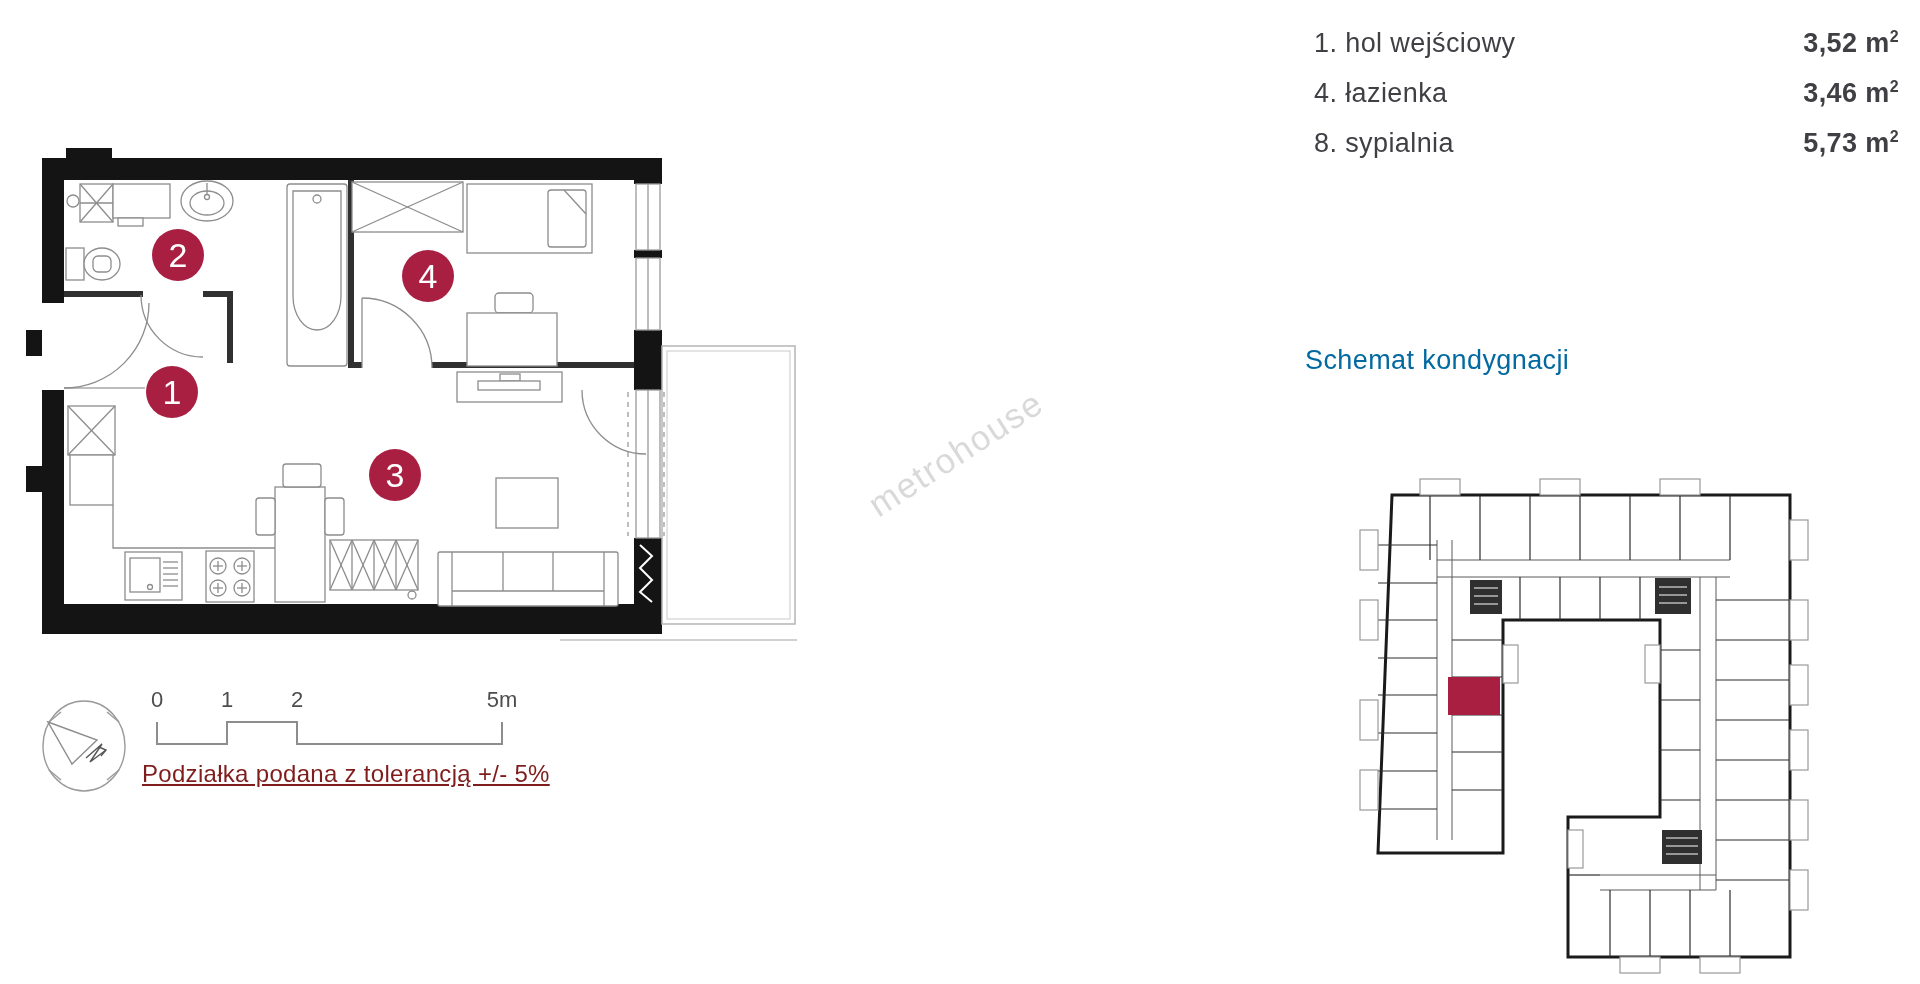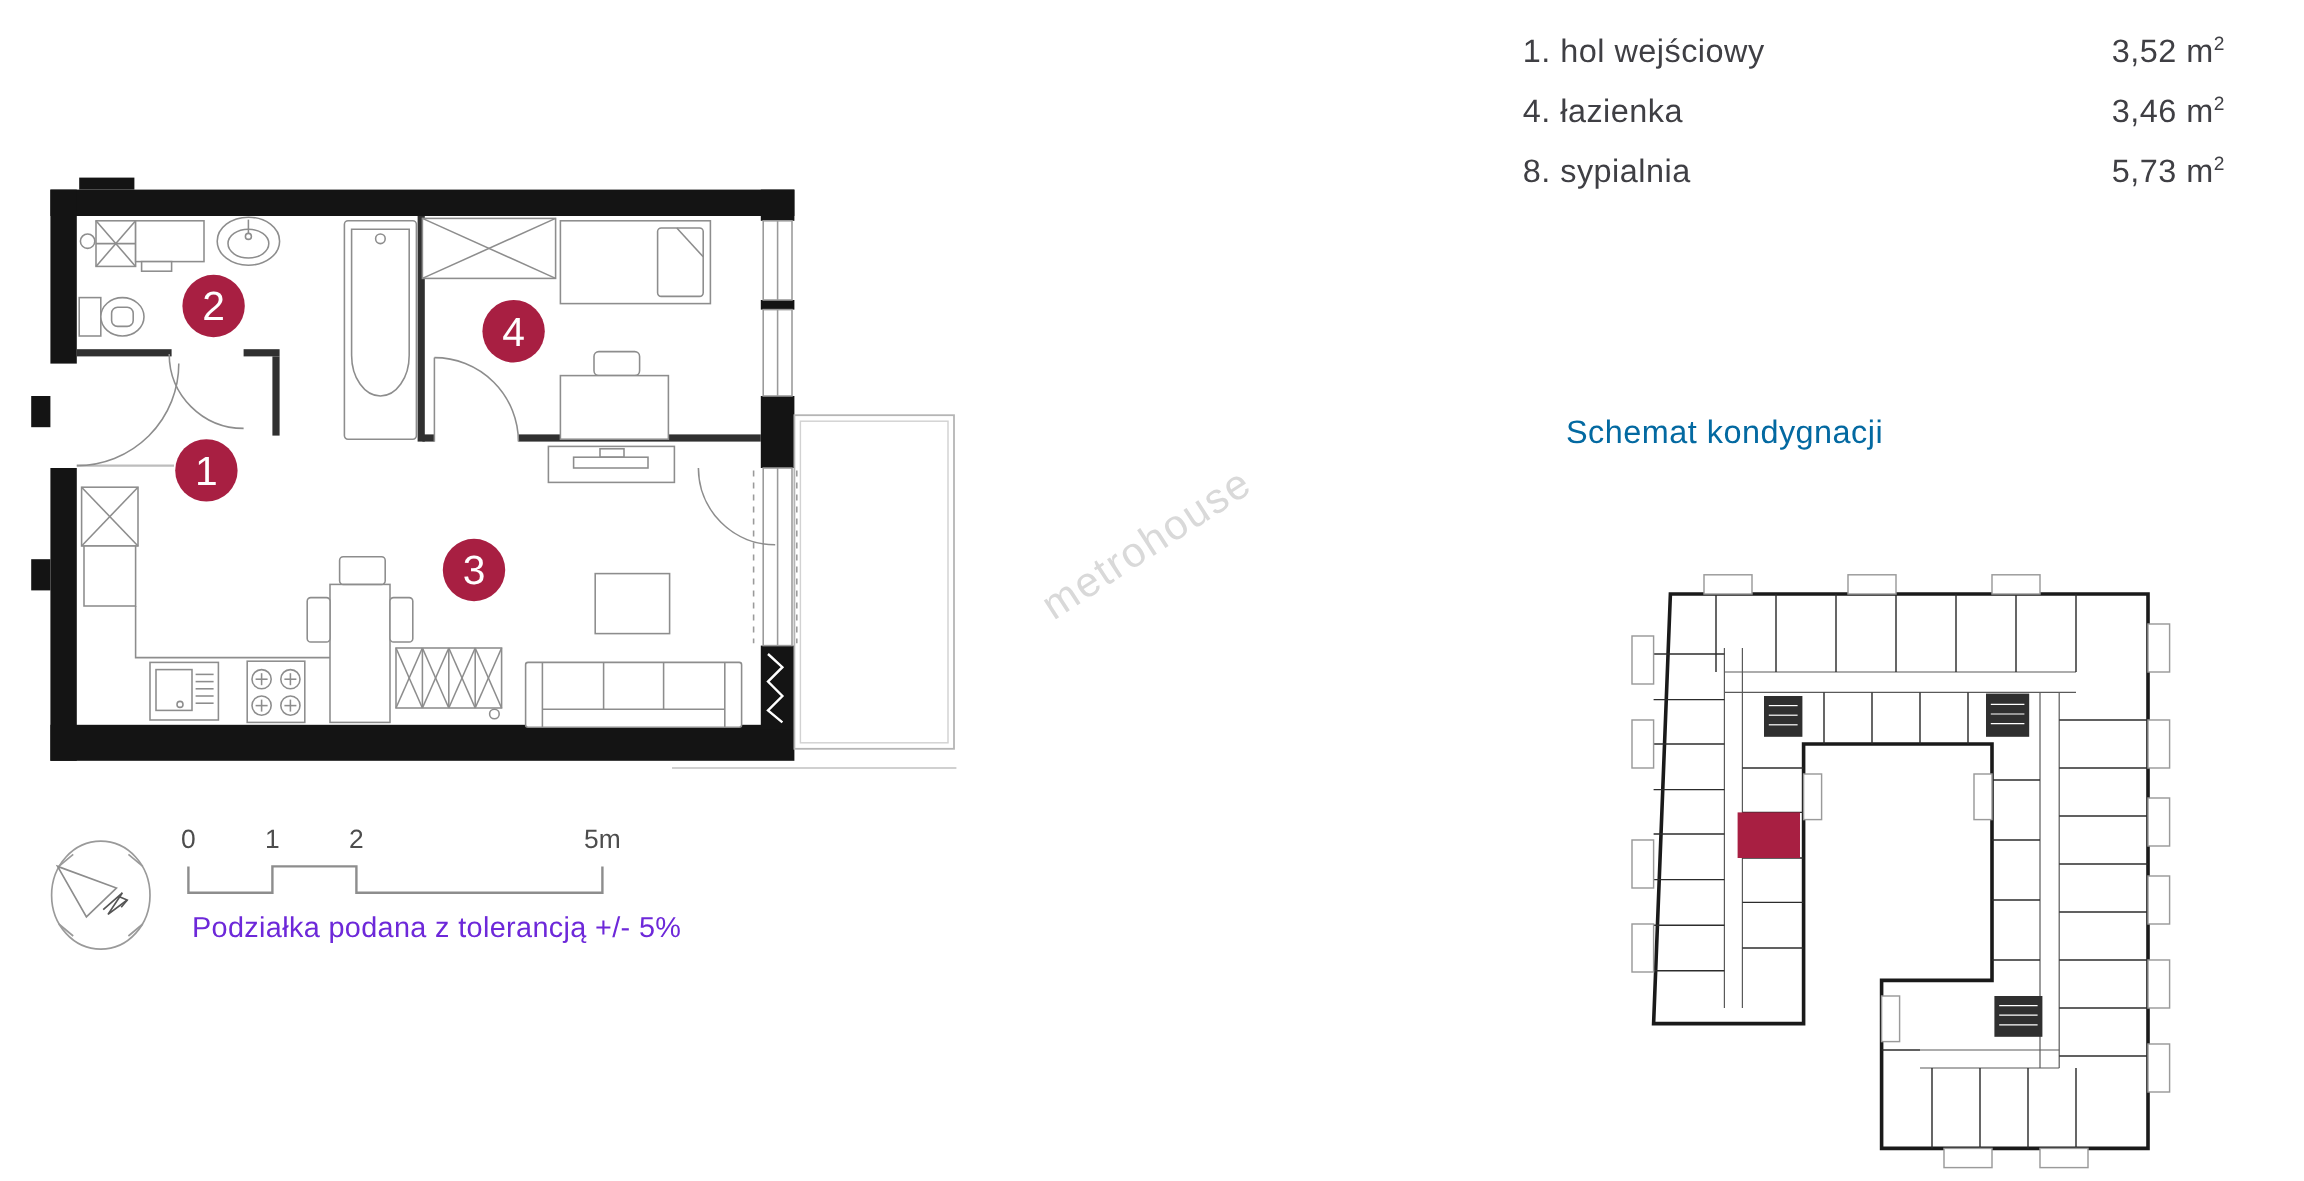--- a/index.html
+++ b/index.html
@@ -1,27 +1,27 @@
 <!DOCTYPE html>
 <html><head>
 <meta charset="utf-8">
 <style>
   html,body{margin:0;padding:0;background:#ffffff;width:1920px;height:984px;overflow:hidden;
     font-family:"Liberation Sans", sans-serif;}
   .canvas{position:absolute;left:0;top:0;width:1920px;height:984px;}
   svg{position:absolute;left:0;top:0;}
   
-  .legend{position:absolute;left:1269px;top:28px;width:585px;color:#3f3f44;}
+  .legend{position:absolute;left:1314px;top:28px;width:585px;color:#3f3f44;}
   .legend-row{display:flex;justify-content:space-between;align-items:baseline;height:50px;
     font-size:27px;letter-spacing:.4px;}
-  .legend-row .val{white-space:nowrap;}
+  .legend-row .val{white-space:nowrap;font-weight:bold;}
   .legend sup{font-size:16px;vertical-align:super;line-height:0;}
   .schemat-title{position:absolute;left:1305px;top:345px;font-size:27px;color:#0369a1;letter-spacing:.4px;}
   
-  .scale-note{position:absolute;left:160px;top:760px;font-size:24px;color:#6d28d9;letter-spacing:.3px;}
+  .scale-note{position:absolute;left:142px;top:760px;font-size:24px;color:#7f1d1d;letter-spacing:.3px;text-decoration:underline;}
   
   .watermark{position:absolute;left:872px;top:488px;font-size:35px;color:#d9d9d9;
     letter-spacing:1.5px;transform:rotate(-33deg);transform-origin:left center;user-select:none;}
 </style>
 </head>
 <body>
 
 <div class="canvas">
 
 <svg width="1920" height="984" viewBox="0 0 1920 984">

